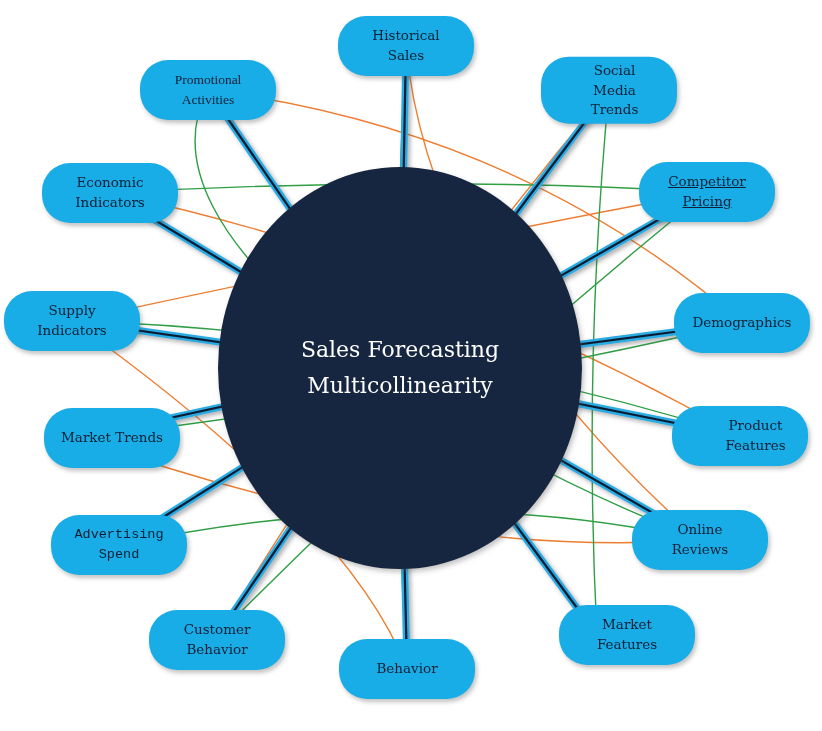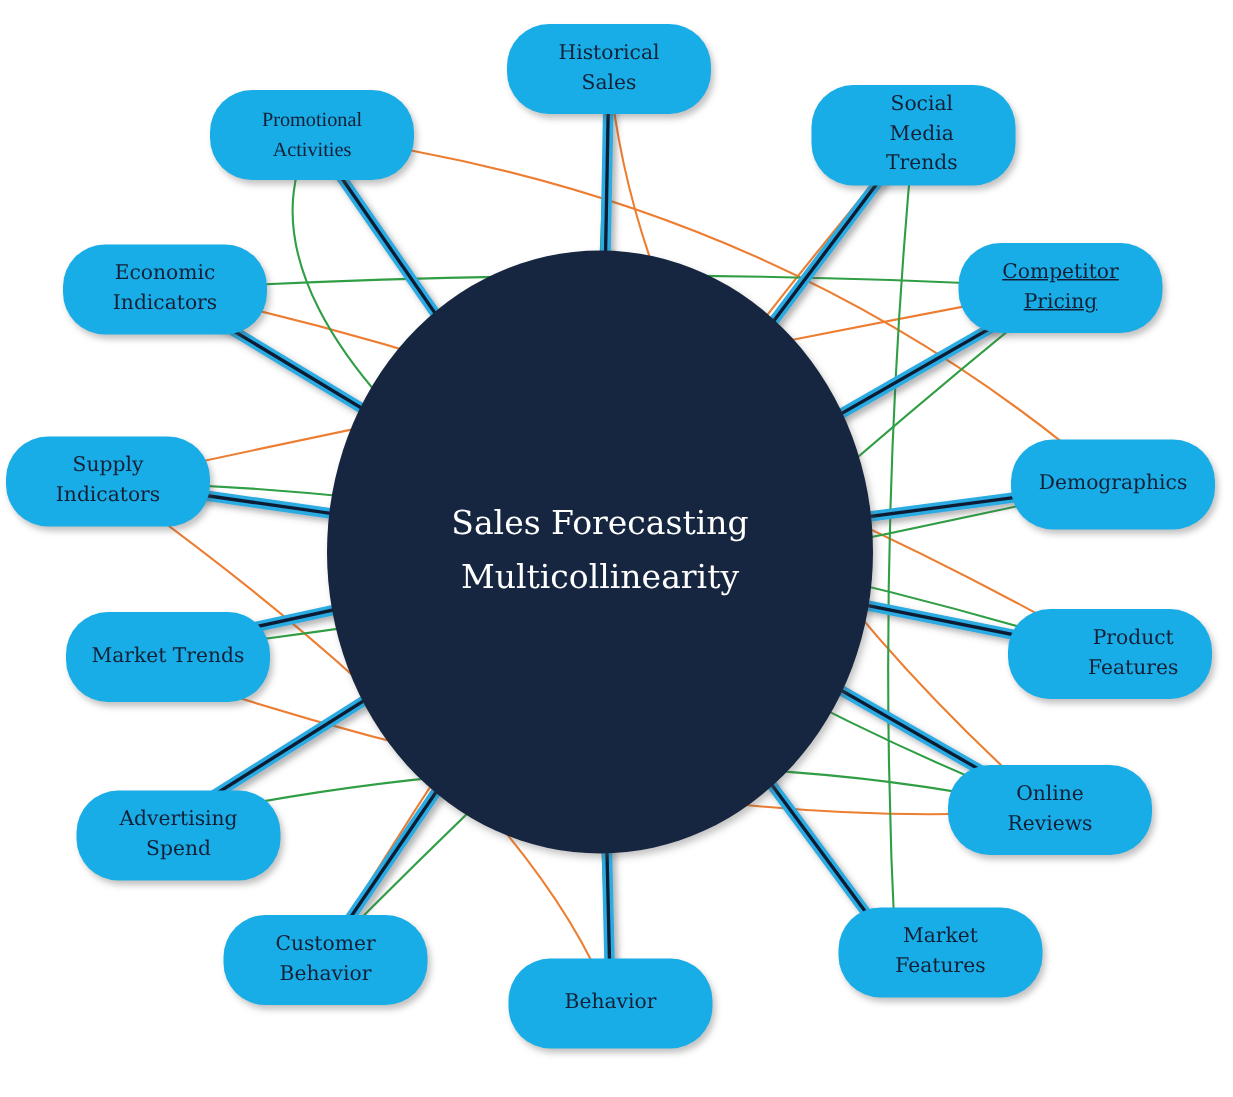--- a/index.html
+++ b/index.html
@@ -128,21 +128,21 @@
       <div class="node" style="left: 742px; top: 323px;">Demographics</div>
       <div class="node" style="left: 740px; top: 436px; padding-left: 36px;">Product
 Features</div>
       <div class="node" style="left: 700px; top: 540px;">Online
 Reviews</div>
       <div class="node" style="left: 627px; top: 635px;">Market
 Features</div>
       <div class="node" style="left: 407px; top: 669px;">Behavior</div>
       <div class="node" style="left: 217px; top: 640px;">Customer
 Behavior</div>
-      <div class="node" style="left: 119px; top: 557px;">Advertising
+      <div class="node" style="left: 119px; top: 545px; font-family: Liberation Mono, monospace;">Advertising
 Spend</div>
       <div class="node" style="left: 78px; top: 438px; margin-left: 34px;">Market Trends</div>
       <div class="node" style="left: 72px; top: 321px;">Supply
 Indicators</div>
       <div class="node" style="left: 110px; top: 193px;">Economic
 Indicators</div>
       <div class="node" style="left: 208px; top: 90px; font-family: Liberation Serif, serif;">Promotional
 Activities</div>
     </div>
 </div>

